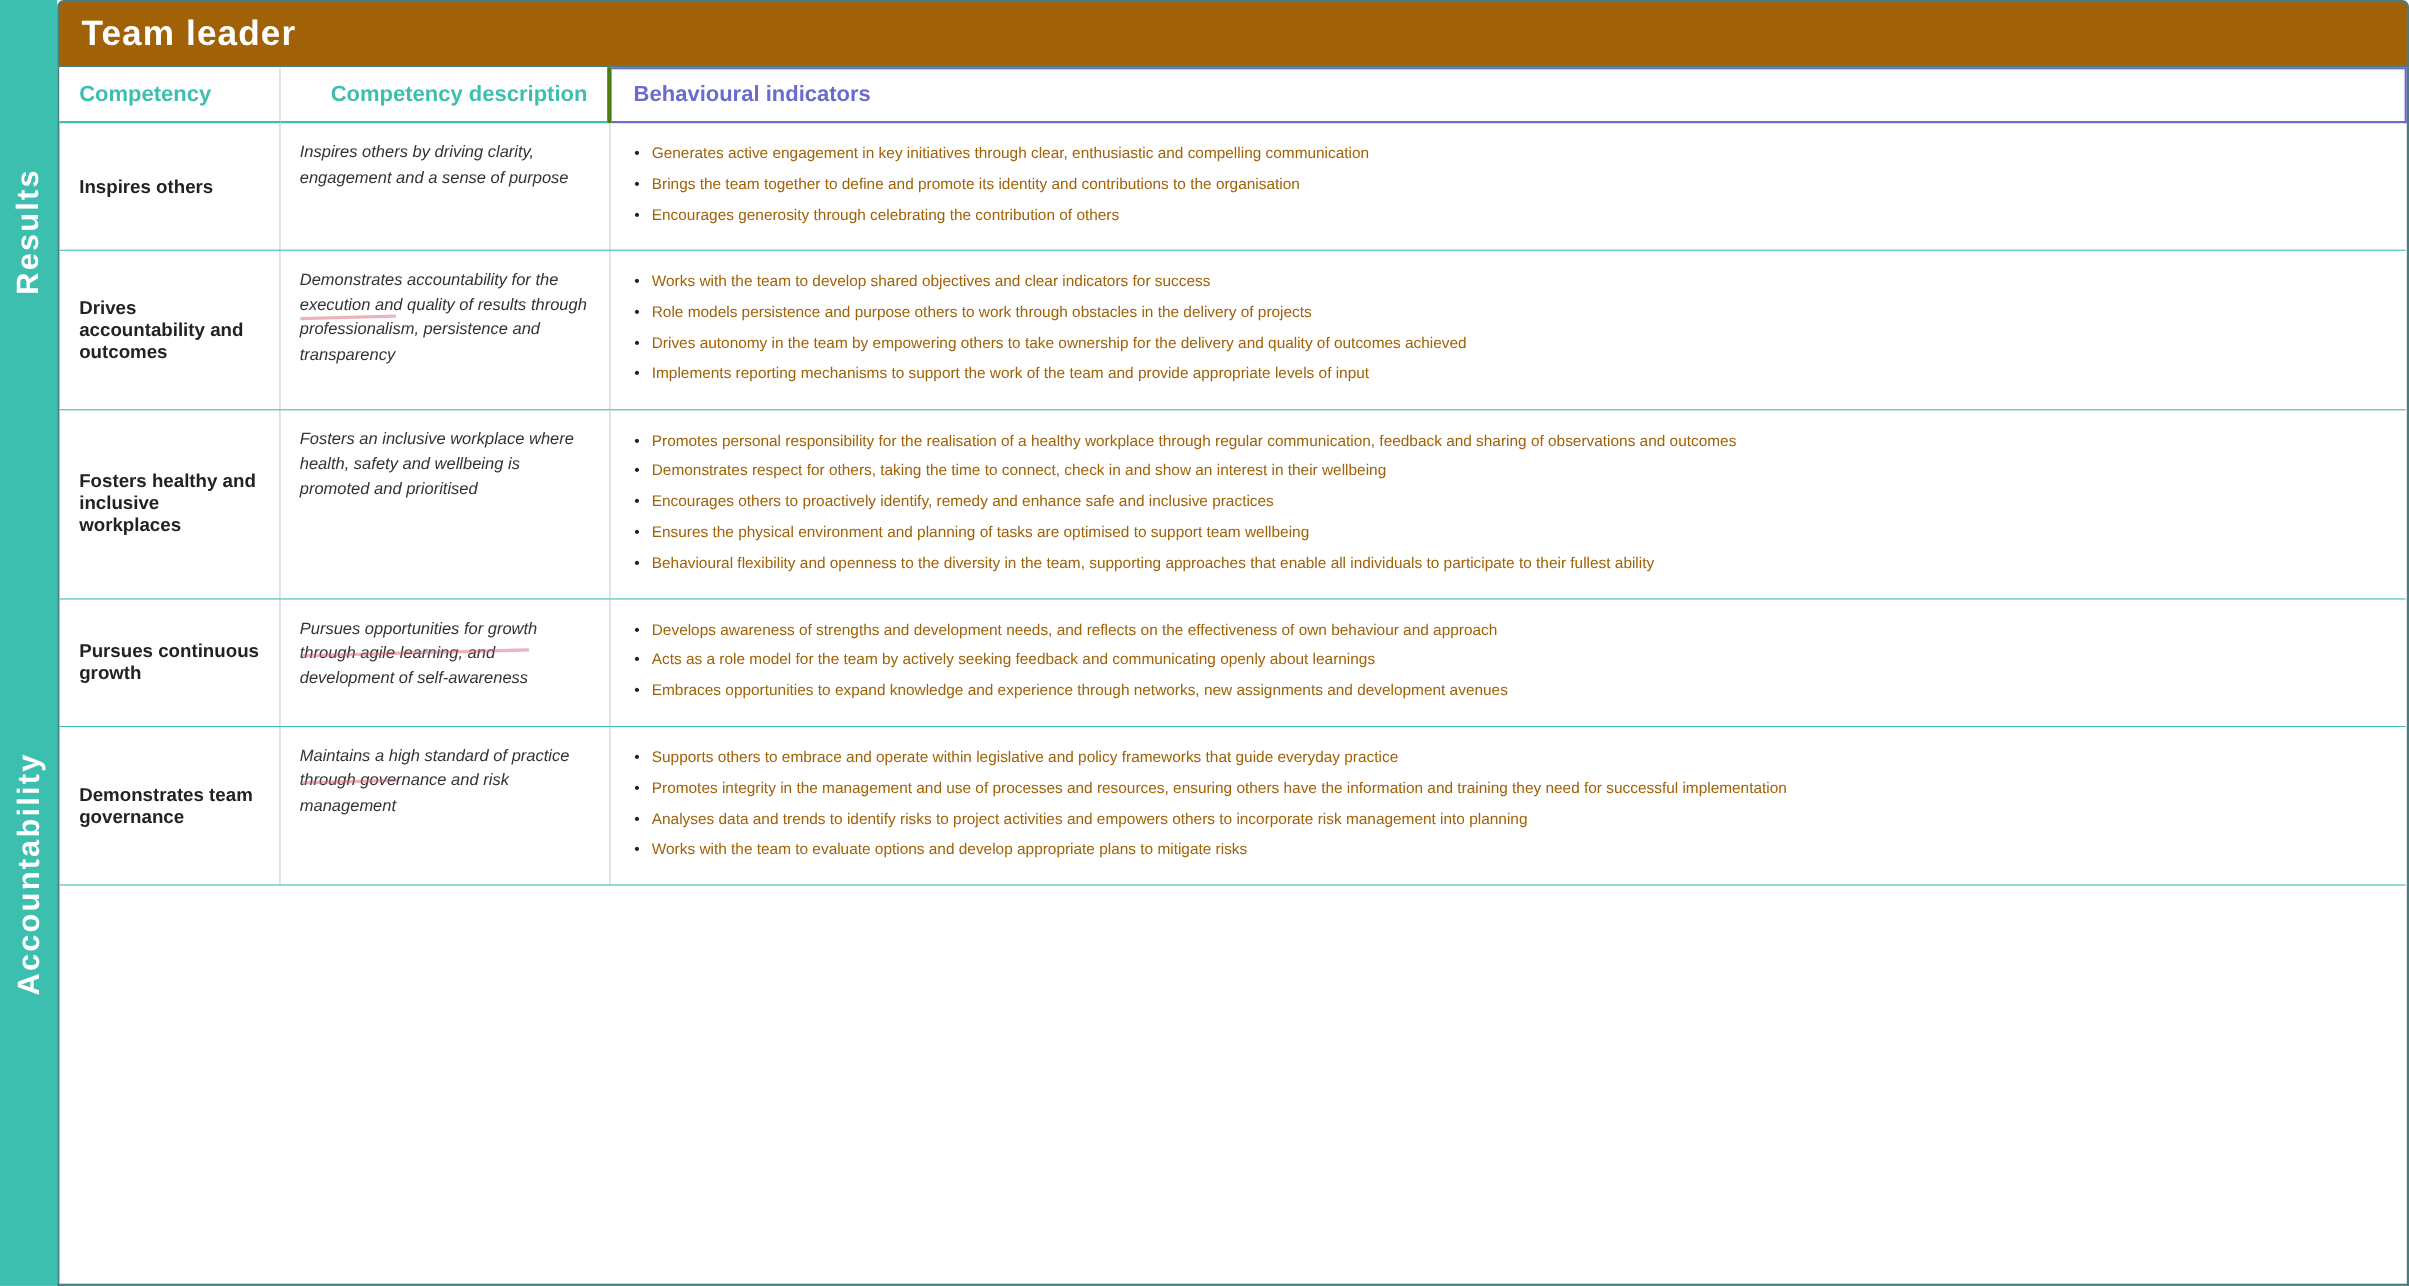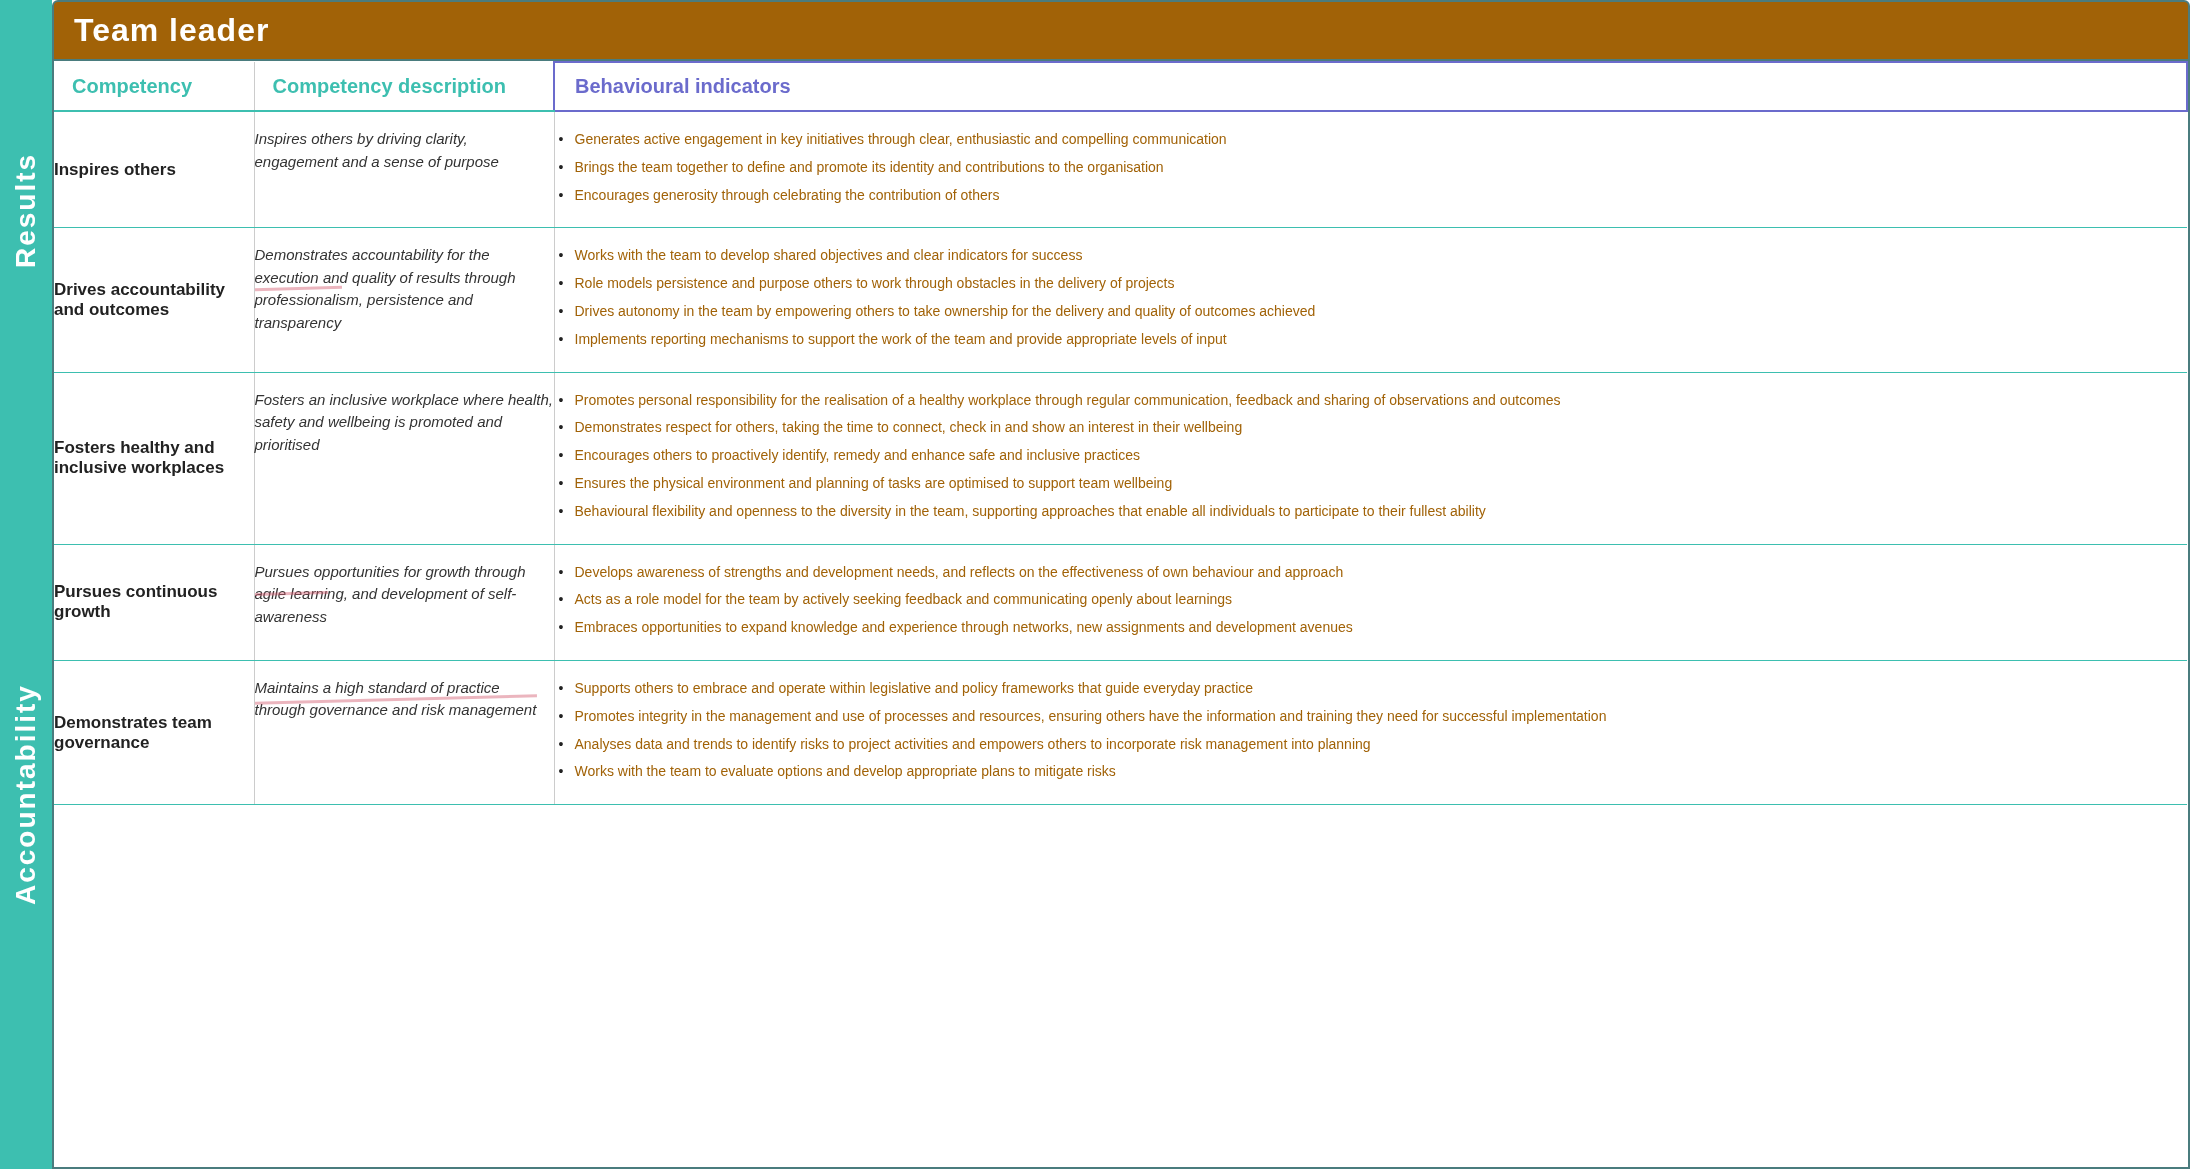--- a/index.html
+++ b/index.html
@@ -90,32 +90,33 @@
       vertical-align: middle;
     }
 
     thead tr th:first-child {
       width: 200px;
       border-right: 1px solid #ccc;
     }
 
     thead tr th:nth-child(2) {
       width: 300px;
-      border-right: 1px solid #4d7c0f;
+      border-right: 4px solid #4d7c0f;
+      text-align: right;
     }
 
     thead tr th:nth-child(3) {
       border: 2px solid #6b6bcc;
       border-radius: 4px;
       color: #6b6bcc;
       padding-left: 20px;
     }
 
     tbody tr td {
-      padding: 16px 0;
+      padding: 16px 18px;
       vertical-align: top;
       border-bottom: 1px solid #3dbfb0;
     }
 
     tbody tr td:first-child {
       width: 200px;
       font-weight: bold;
       font-size: 17px;
       color: #222;
       border-right: 1px solid #ccc;

